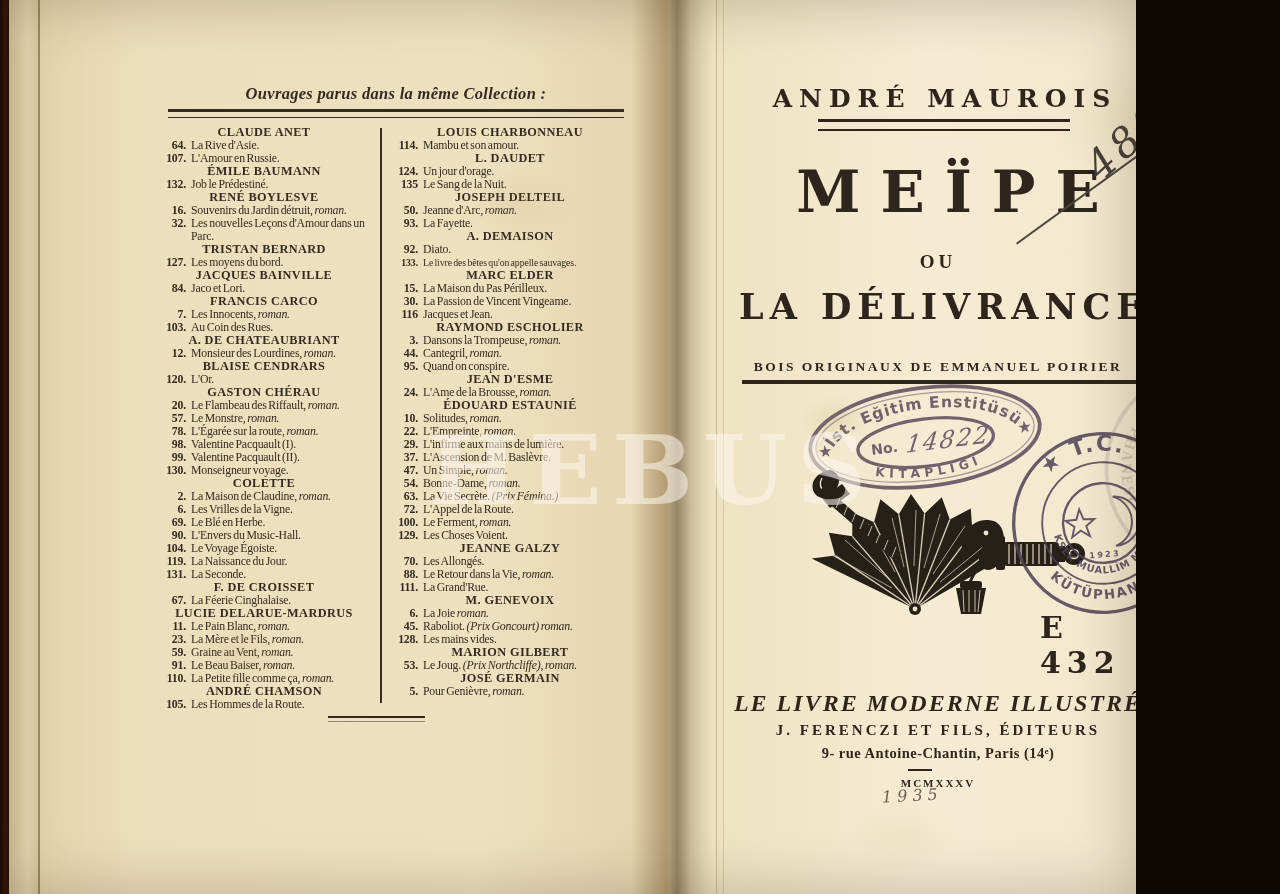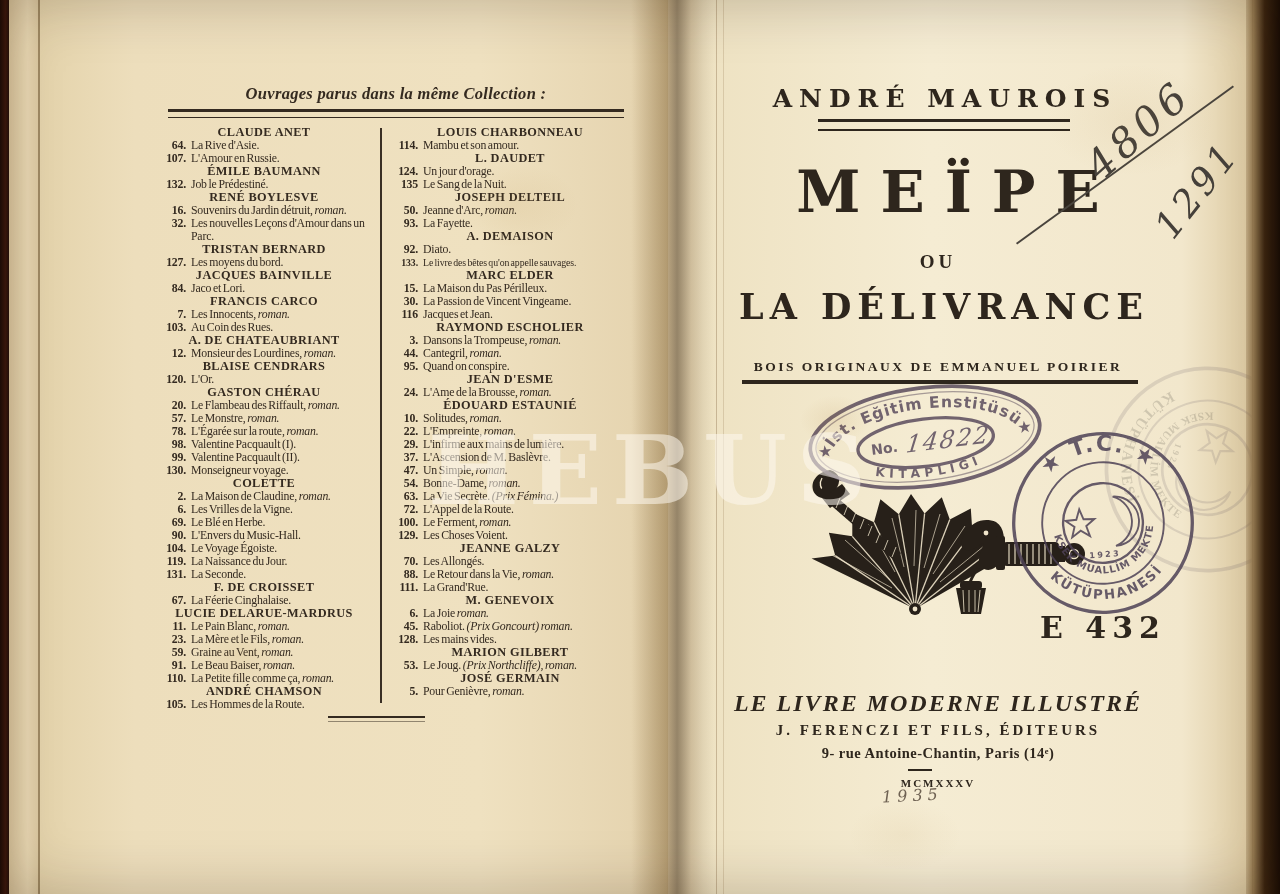--- a/index.html
+++ b/index.html
@@ -1,16 +1,16 @@
 <!DOCTYPE html>
 <html><head>
 <meta charset="utf-8">
 <style>
   html,body{margin:0;padding:0;background:#0e0804;}
-  .canvas{position:relative;width:1280px;height:894px;overflow:hidden;
+  .canvas{position:relative;width:1136px;height:894px;overflow:hidden;
           font-family:"Liberation Serif","DejaVu Serif",serif;background:#140b05;}
   
   .edge-left{position:absolute;left:0;top:0;width:9px;height:894px;z-index:5;
              background:linear-gradient(to right,#1c0b06,#3a160c 60%,#24100a);}
   .underpage-left{position:absolute;left:9px;top:0;width:31px;height:894px;z-index:0;
              background:linear-gradient(to right,#d8c49c,#e8d7b2 60%,#d9c69e);}
   .underpage-line{position:absolute;left:38px;top:0;width:2px;height:894px;z-index:1;
              background:rgba(110,85,50,.55);}
   .page-left{position:absolute;left:40px;top:0;width:628px;height:894px;z-index:0;
              background:linear-gradient(to right,#e4d3ab,#eddebc 15%,#efe1c0 70%,#e6d5b1 94%,#cfb88a 100%);}

